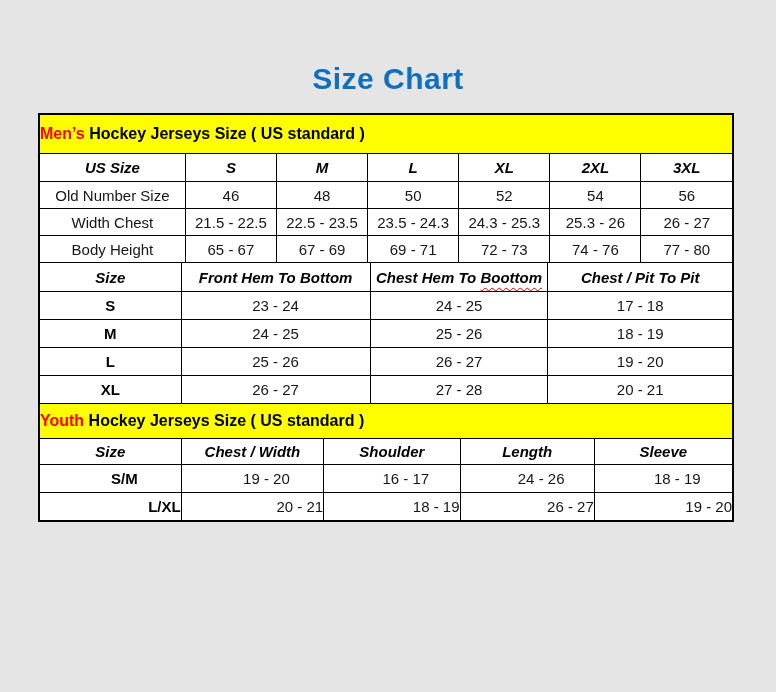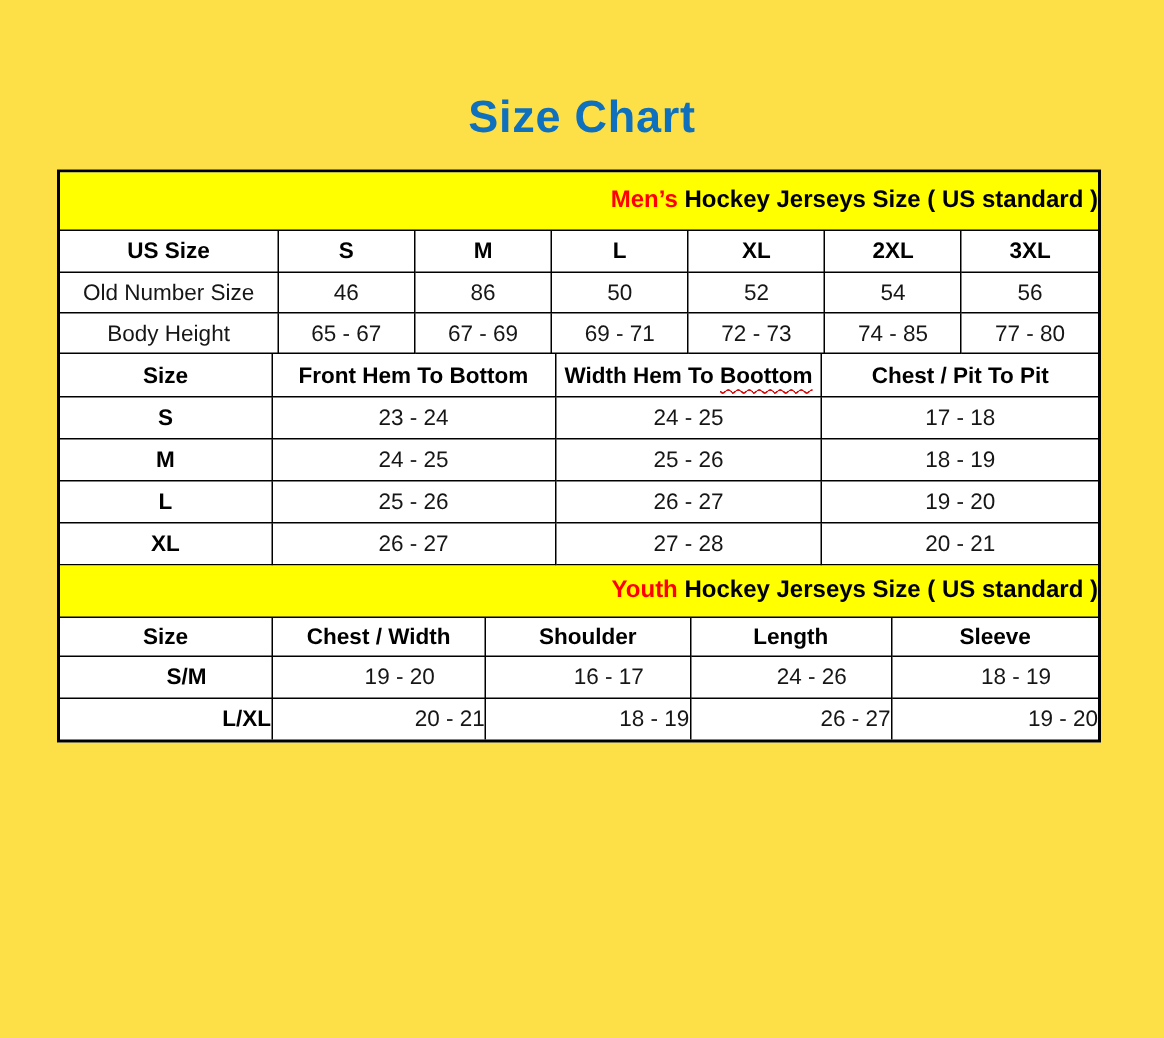--- a/index.html
+++ b/index.html
@@ -1,41 +1,41 @@
 <!DOCTYPE html>
 <html><head>
 <meta charset="utf-8">
 <style>
   html,body { margin:0; padding:0; background:#ffffff; }
   .screen {
-    width:776px; height:692px; background:#fde047; overflow:hidden;
+    width:776px; height:692px; background:#e5e5e5; overflow:hidden;
     font-family:"Liberation Sans", sans-serif; position:relative; box-sizing:border-box;
   }
   .page-title {
     margin:0; padding-top:62px; text-align:center;
     font-size:30px; font-weight:bold; color:#0F70BE; letter-spacing:0.5px;
   }
   .chart-wrap {
     width:692px; margin:17px 0 0 38px;
     border:2.5px solid #000; box-sizing:content-box; background:#fff;
   }
   .band {
-    background:#FFFF00; text-align:right; font-weight:bold; font-size:16px;
+    background:#FFFF00; text-align:left; font-weight:bold; font-size:16px;
     color:#000; border-bottom:1.5px solid #000;
   }
   .band-men   { height:38px; line-height:38px; }
   .band-women { height:36px; line-height:36px; }
   .band-youth { height:34px; line-height:34px; }
   .band .highlight { color:#FF0000; }
   table { width:100%; border-collapse:collapse; table-layout:fixed; }
   th, td {
     border:1.5px solid #000; border-top:none; text-align:center;
     padding:0; font-size:15px; color:#161616; font-weight:normal;
   }
-  th { font-weight:bold; color:#000; }
+  th { font-weight:bold; color:#000;font-style:italic; }
   th:first-child, td:first-child { border-left:none; }
   th:last-child,  td:last-child  { border-right:none; }
   .youth-table tr:last-child td { border-bottom:none;text-align:right; }
   .men-table   th { height:27px; } .men-table   td { height:26px; }
   .women-table th { height:28px; } .women-table td { height:27px; }
   .youth-table th { height:25px; } .youth-table td { height:27px;padding-left:28px; }
   td.size-label { font-weight:bold; color:#000; }
   .squiggle {
     text-decoration-line: underline;
     text-decoration-style: wavy;
@@ -73,51 +73,60 @@
           <th>S</th>
           <th>M</th>
           <th>L</th>
           <th>XL</th>
           <th>2XL</th>
           <th>3XL</th>
         </tr>
         <tr>
           <td>Old Number Size</td>
           <td>46</td>
-          <td>86</td>
+          <td>48</td>
           <td>50</td>
           <td>52</td>
           <td>54</td>
           <td>56</td>
+        </tr>
+        <tr>
+          <td>Width Chest</td>
+          <td>21.5 - 22.5</td>
+          <td>22.5 - 23.5</td>
+          <td>23.5 - 24.3</td>
+          <td>24.3 - 25.3</td>
+          <td>25.3 - 26</td>
+          <td>26 - 27</td>
         </tr>
         <tr>
           <td>Body Height</td>
           <td>65 - 67</td>
           <td>67 - 69</td>
           <td>69 - 71</td>
           <td>72 - 73</td>
-          <td>74 - 85</td>
+          <td>74 - 76</td>
           <td>77 - 80</td>
         </tr>
       </tbody>
     </table>
 
     <table class="women-table">
       <colgroup>
         <col style="width:20.4%">
           <col style="width:27.3%">
           <col style="width:25.7%">
           <col style="width:26.6%">
       </colgroup>
       <tbody>
         <tr>
           <th>Size</th>
           <th>Front Hem To Bottom</th>
           <th>
-            <span>Width Hem To</span>
+            <span>Chest Hem To</span>
             <span class="squiggle">Boottom</span>
           </th>
           <th>Chest / Pit To Pit</th>
         </tr>
         <tr>
           <td class="size-label">S</td>
           <td>23 - 24</td>
           <td>24 - 25</td>
           <td>17 - 18</td>
         </tr>

